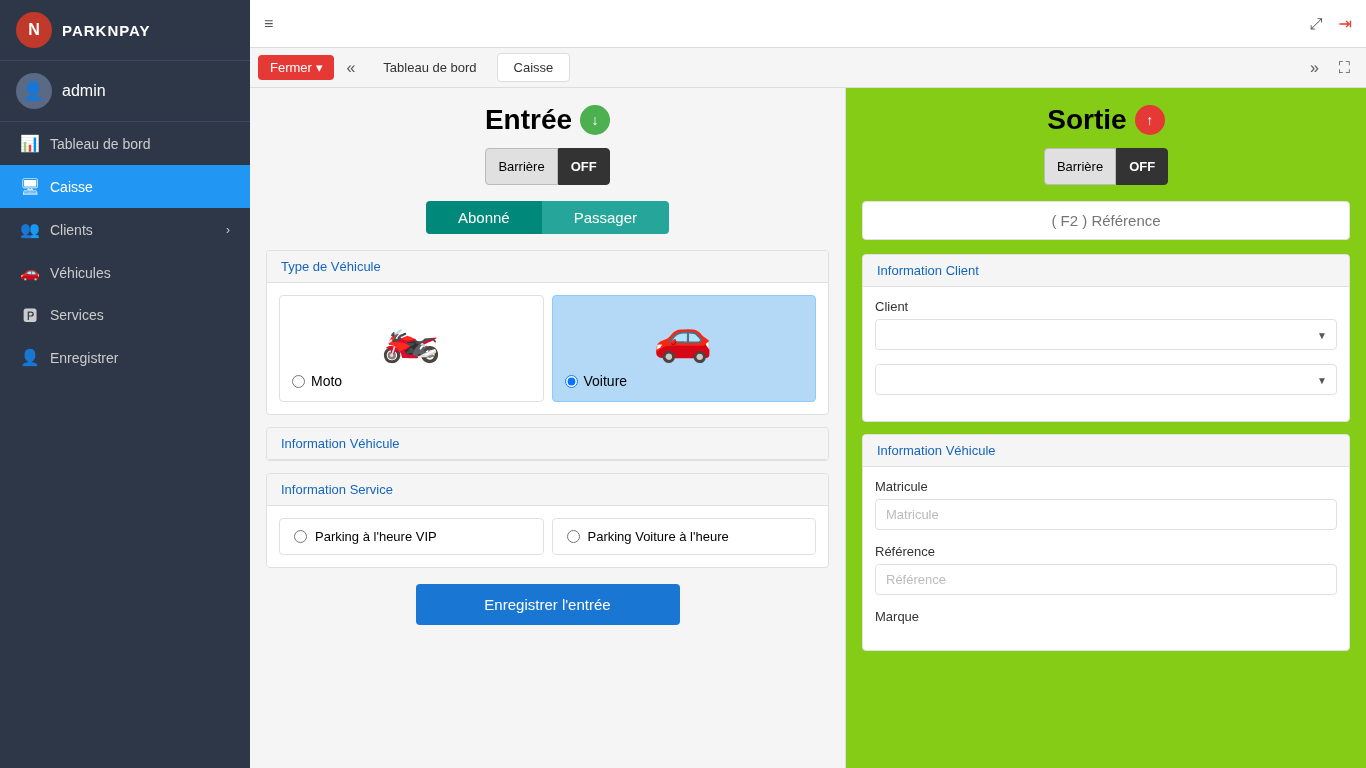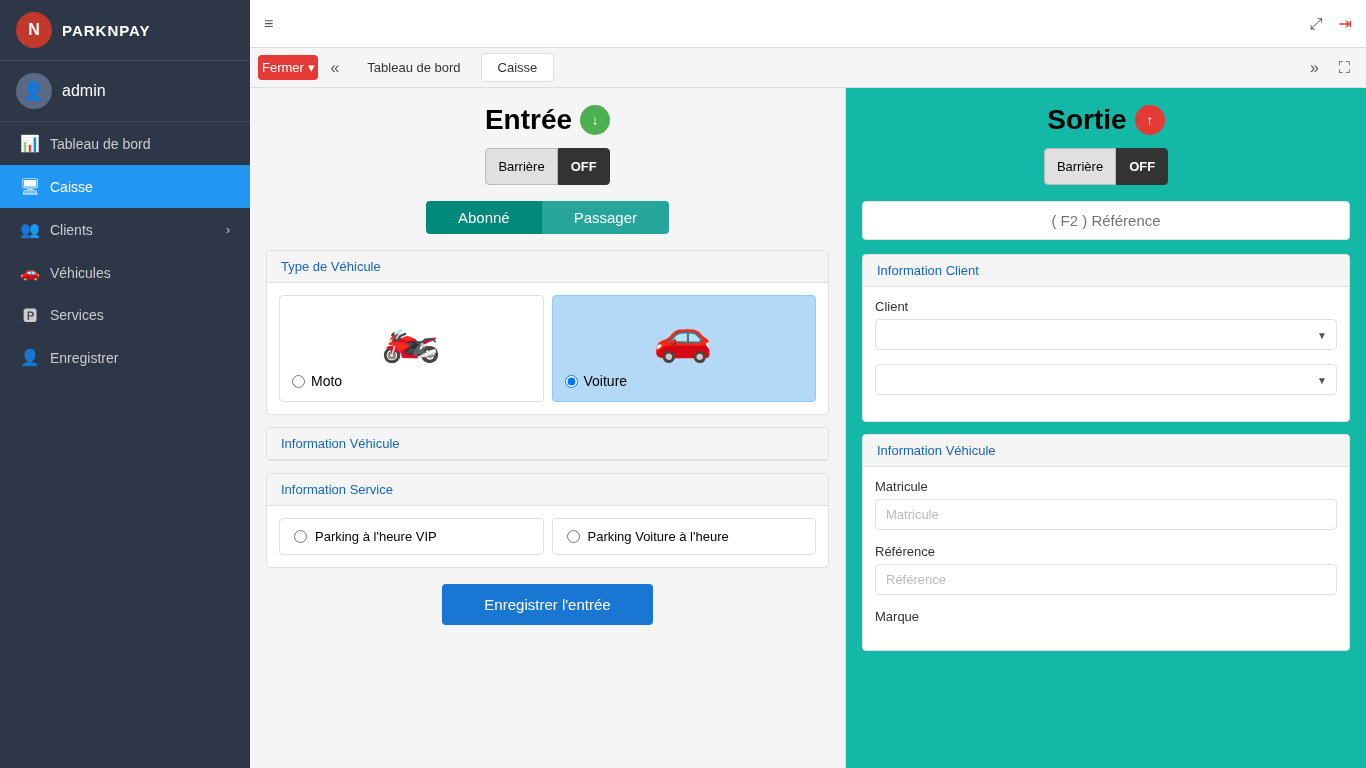--- a/index.html
+++ b/index.html
@@ -93,21 +93,21 @@
       background: #f5f5f5;
       border-bottom: 1px solid #ddd;
       height: 40px;
       padding: 0 8px;
       gap: 4px;
     }
     .fermer-btn {
       background: #e53935;
       color: #fff;
       border: none;
-      padding: 5px 4px;
+      padding: 5px 12px;
       border-radius: 4px;
       cursor: pointer;
       display: flex;
       align-items: center;
       gap: 4px;
       font-size: 13px;
     }
     .tab-nav-btn {
       background: none; border: none; cursor: pointer;
       padding: 4px 8px; font-size: 16px; color: #555;
@@ -132,21 +132,21 @@
     
     .panel-left {
       flex: 1;
       background: #f5f5f5;
       overflow-y: auto;
       padding: 16px;
       border-right: 1px solid #ddd;
     }
     .panel-right {
       width: 520px;
-      background: #14b8a6;
+      background: #84cc16;
       overflow-y: auto;
       padding: 16px;
     }
 
     
     .section-header {
       text-align: center;
       font-size: 28px;
       font-weight: bold;
       margin-bottom: 12px;
@@ -283,21 +283,21 @@
       align-items: center;
       gap: 8px;
       cursor: pointer;
       background: #fff;
       font-size: 13px;
     }
 
     
     .register-btn {
       display: block;
-      width: 211px;
+      width: 264px;
       margin: 16px auto 0;
       padding: 12px 0;
       background: #1976d2;
       color: #fff;
       border: none;
       border-radius: 4px;
       font-size: 15px;
       cursor: pointer;
       text-align: center;
     }

